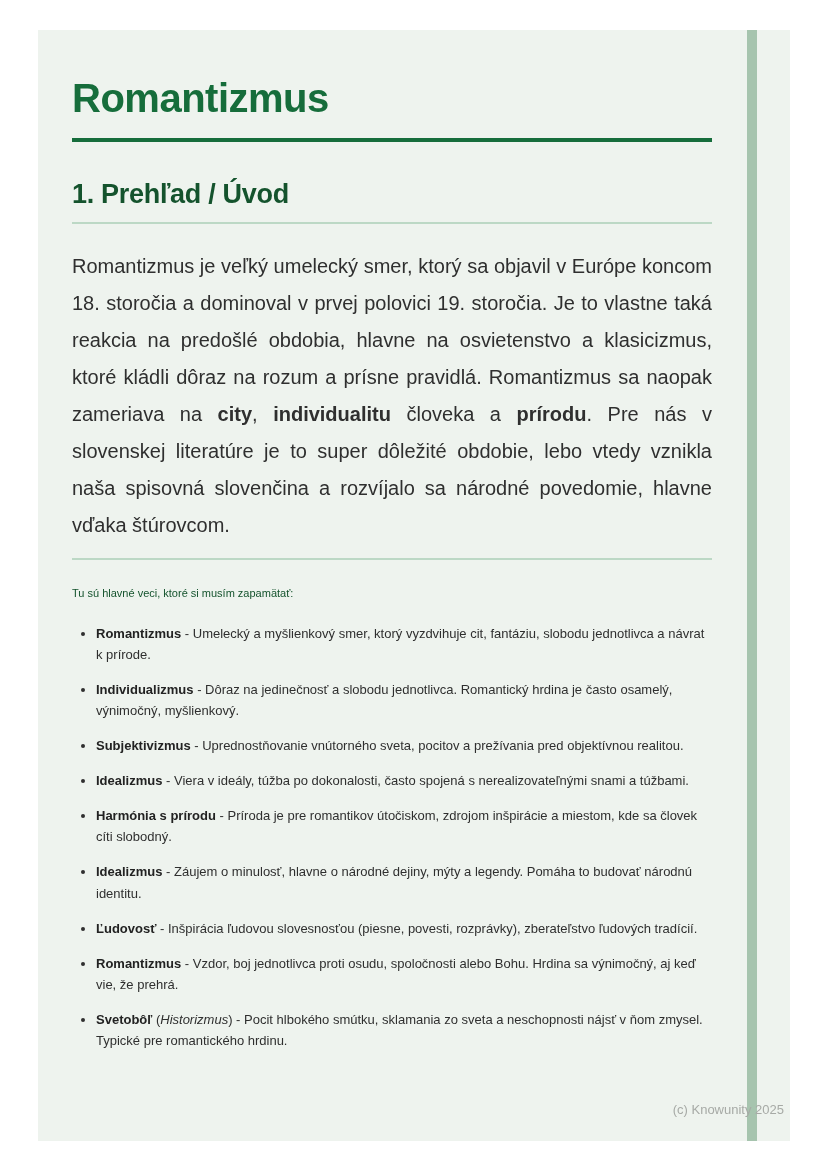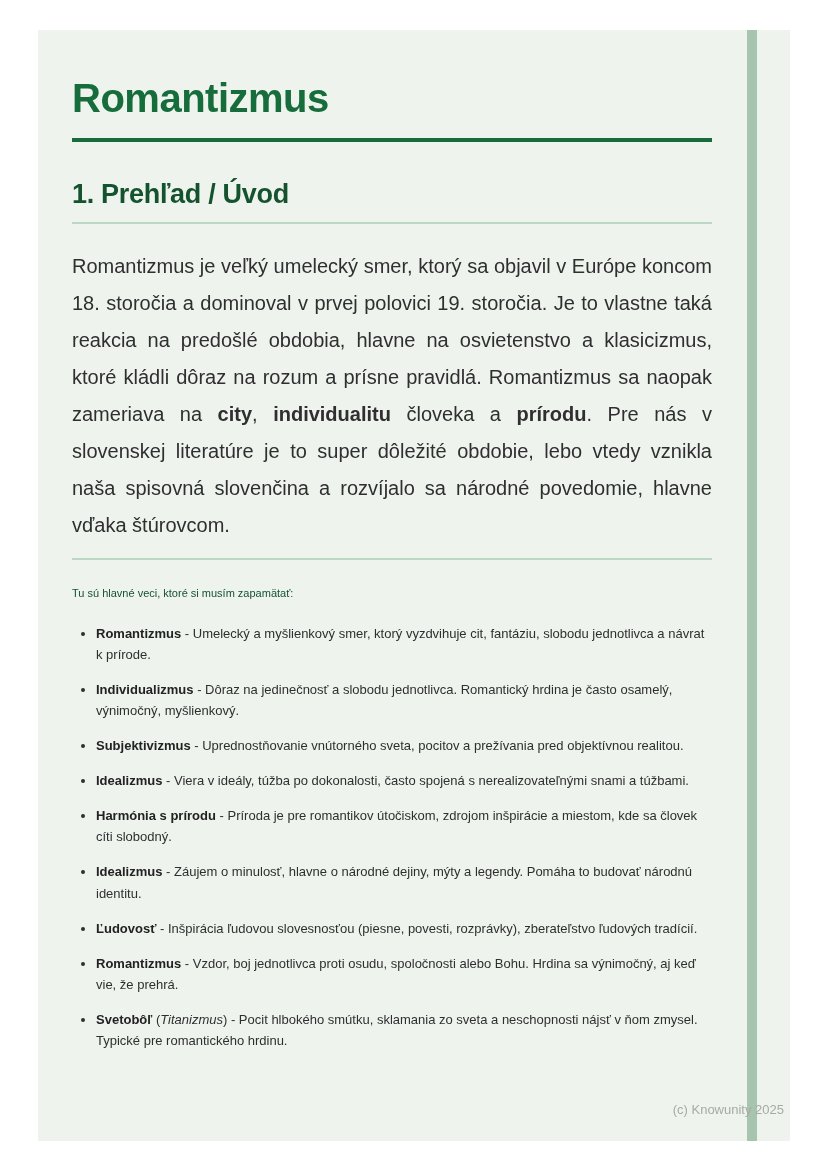--- a/index.html
+++ b/index.html
@@ -124,20 +124,20 @@
 
       <ul class="definitions">
         <li><strong>Romantizmus</strong><span> - Umelecký a myšlienkový smer, ktorý vyzdvihuje cit, fantáziu, slobodu jednotlivca a návrat k prírode.</span></li>
         <li><strong>Individualizmus</strong><span> - Dôraz na jedinečnosť a slobodu jednotlivca. Romantický hrdina je často osamelý, výnimočný, myšlienkový.</span></li>
         <li><strong>Subjektivizmus</strong><span> - Uprednostňovanie vnútorného sveta, pocitov a prežívania pred objektívnou realitou.</span></li>
         <li><strong>Idealizmus</strong><span> - Viera v ideály, túžba po dokonalosti, často spojená s nerealizovateľnými snami a túžbami.</span></li>
         <li><strong>Harmónia s prírodu</strong><span> - Príroda je pre romantikov útočiskom, zdrojom inšpirácie a miestom, kde sa človek cíti slobodný.</span></li>
         <li><strong>Idealizmus</strong><span> - Záujem o minulosť, hlavne o národné dejiny, mýty a legendy. Pomáha to budovať národnú identitu.</span></li>
         <li><strong>Ľudovosť</strong><span> - Inšpirácia ľudovou slovesnosťou (piesne, povesti, rozprávky), zberateľstvo ľudových tradícií.</span></li>
         <li><strong>Romantizmus</strong><span> - Vzdor, boj jednotlivca proti osudu, spoločnosti alebo Bohu. Hrdina sa výnimočný, aj keď vie, že prehrá.</span></li>
-        <li><strong>Svetobôľ</strong><span> (</span><em>Titanizmus</em><span>) - Pocit hlbokého smútku, sklamania zo sveta a neschopnosti nájsť v ňom zmysel. Typické pre romantického hrdinu.</span></li>
+        <li><strong>Svetobôľ</strong><span> (</span><em>Historizmus</em><span>) - Pocit hlbokého smútku, sklamania zo sveta a neschopnosti nájsť v ňom zmysel. Typické pre romantického hrdinu.</span></li>
       </ul>
 
     </div>
 
     <div class="footer-credit">(c) Knowunity 2025</div>
   </div>
 </div>
 
 </body></html>

